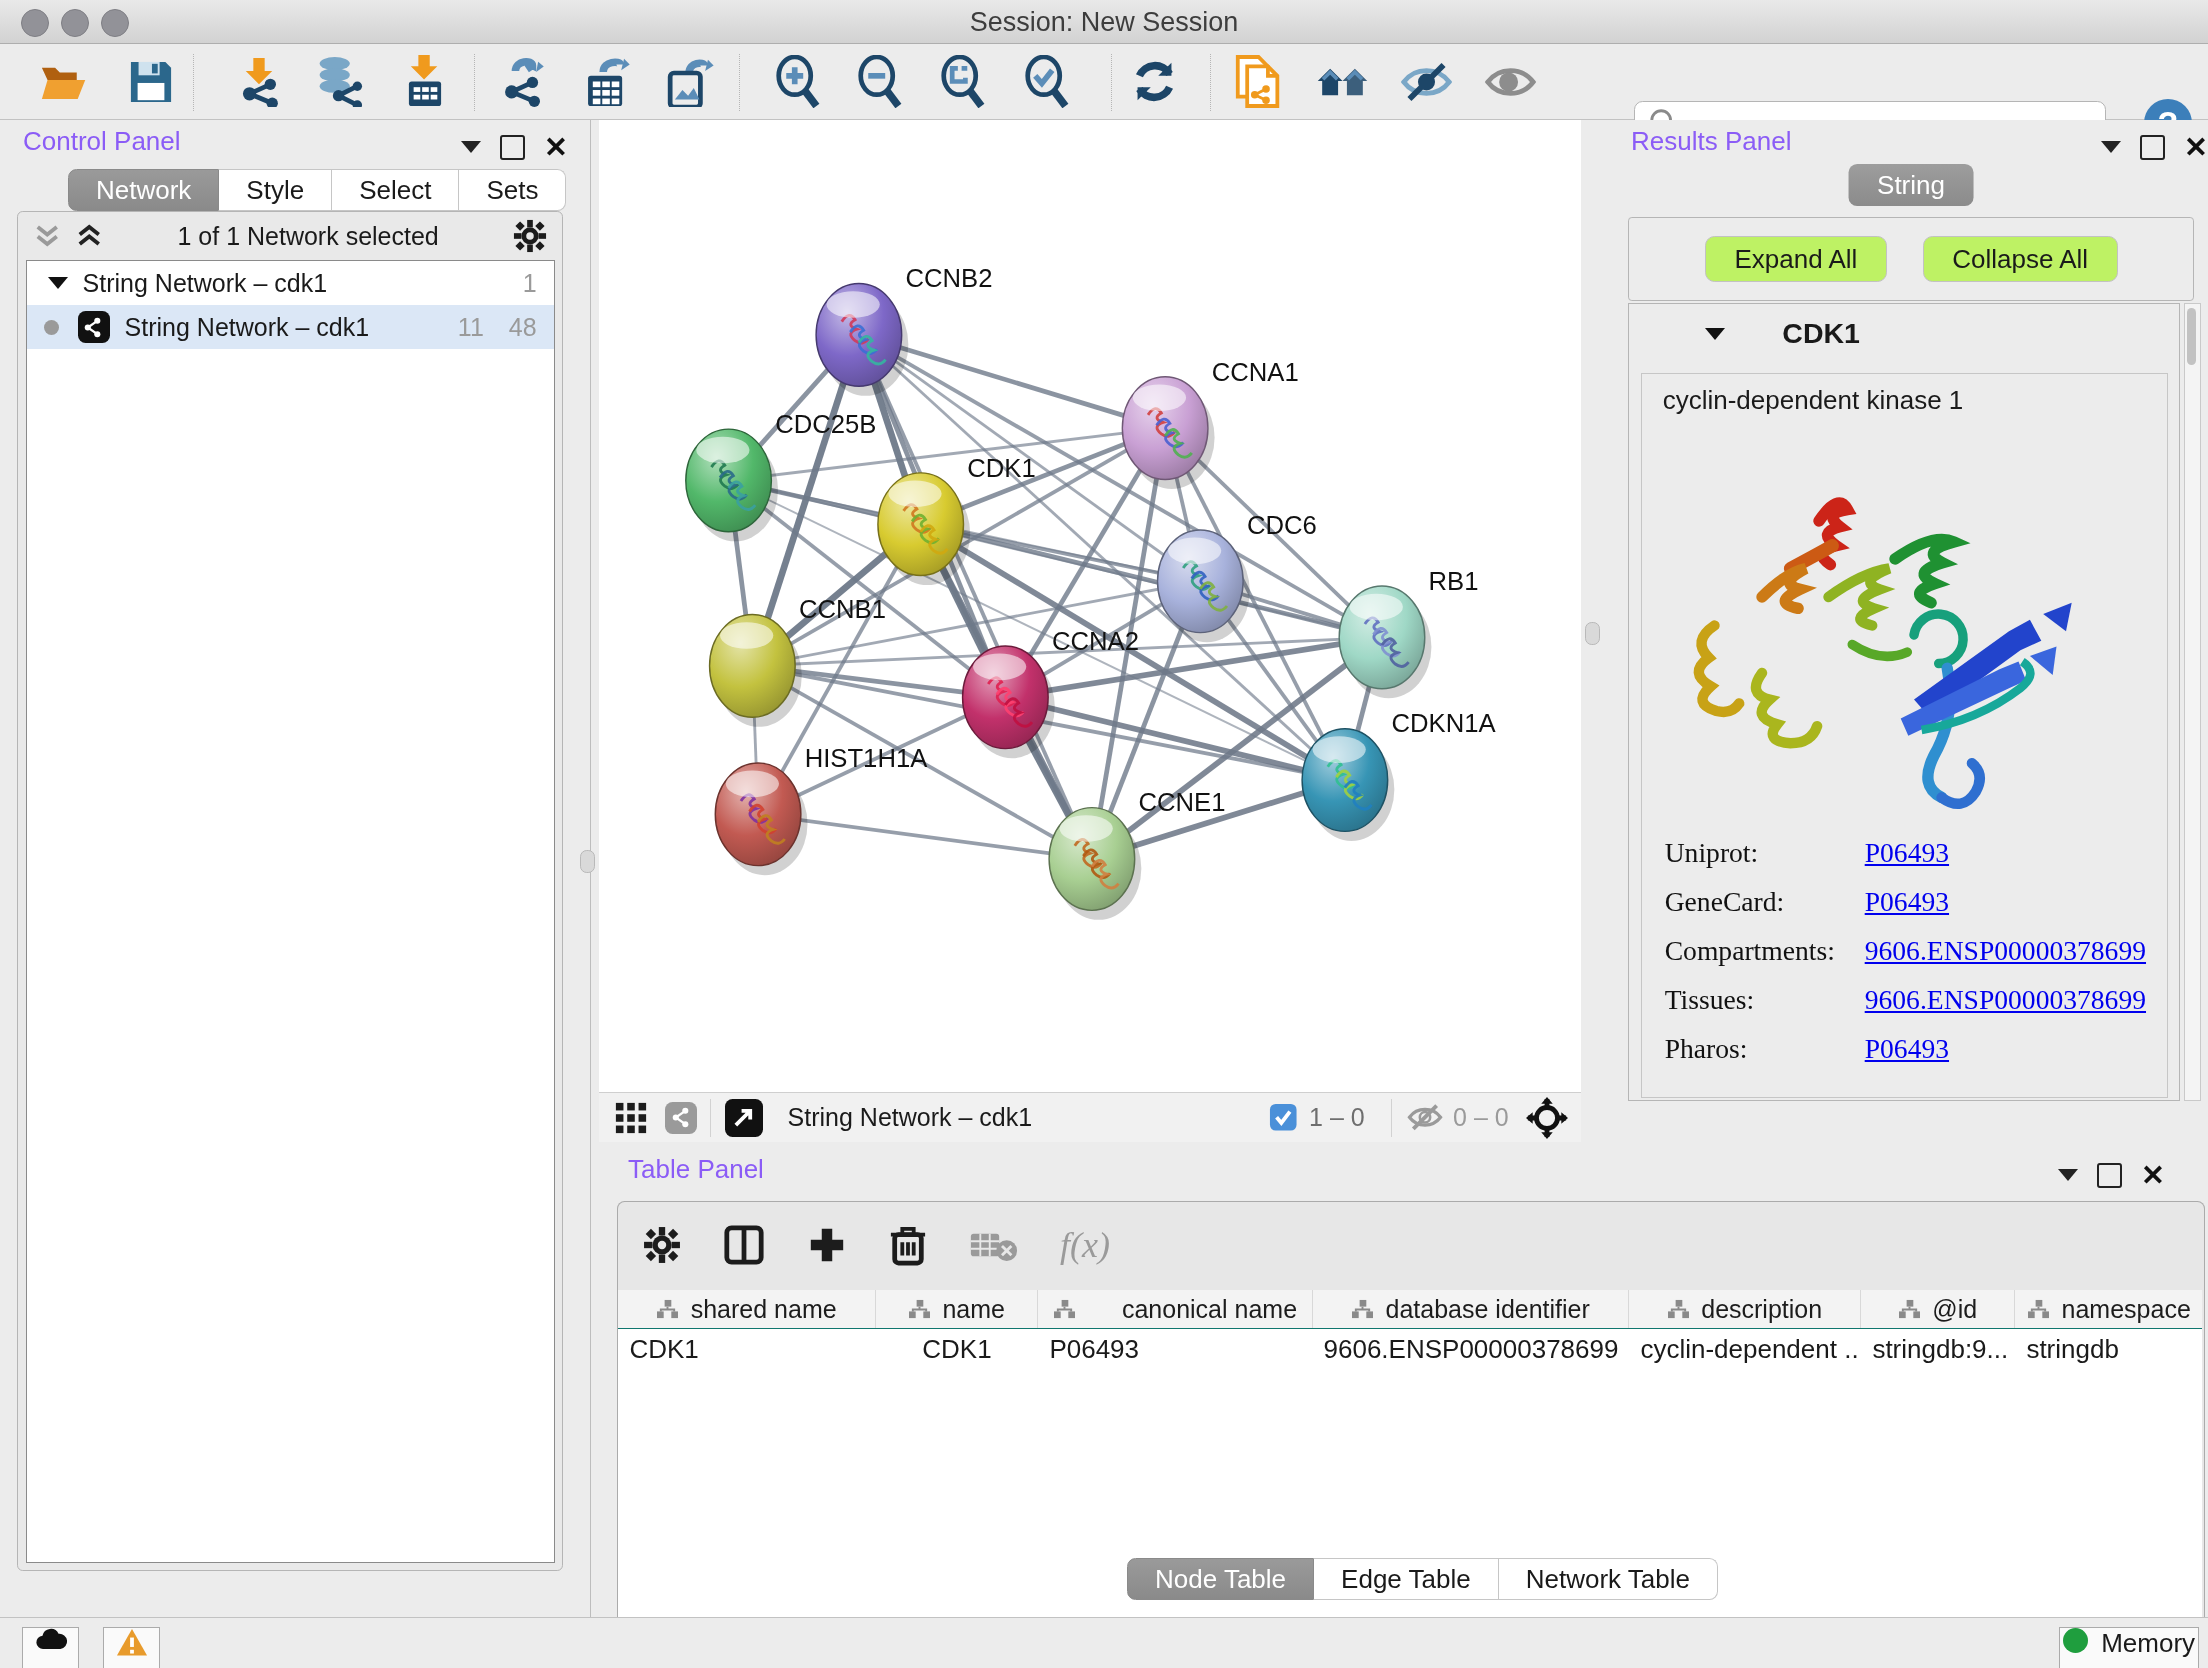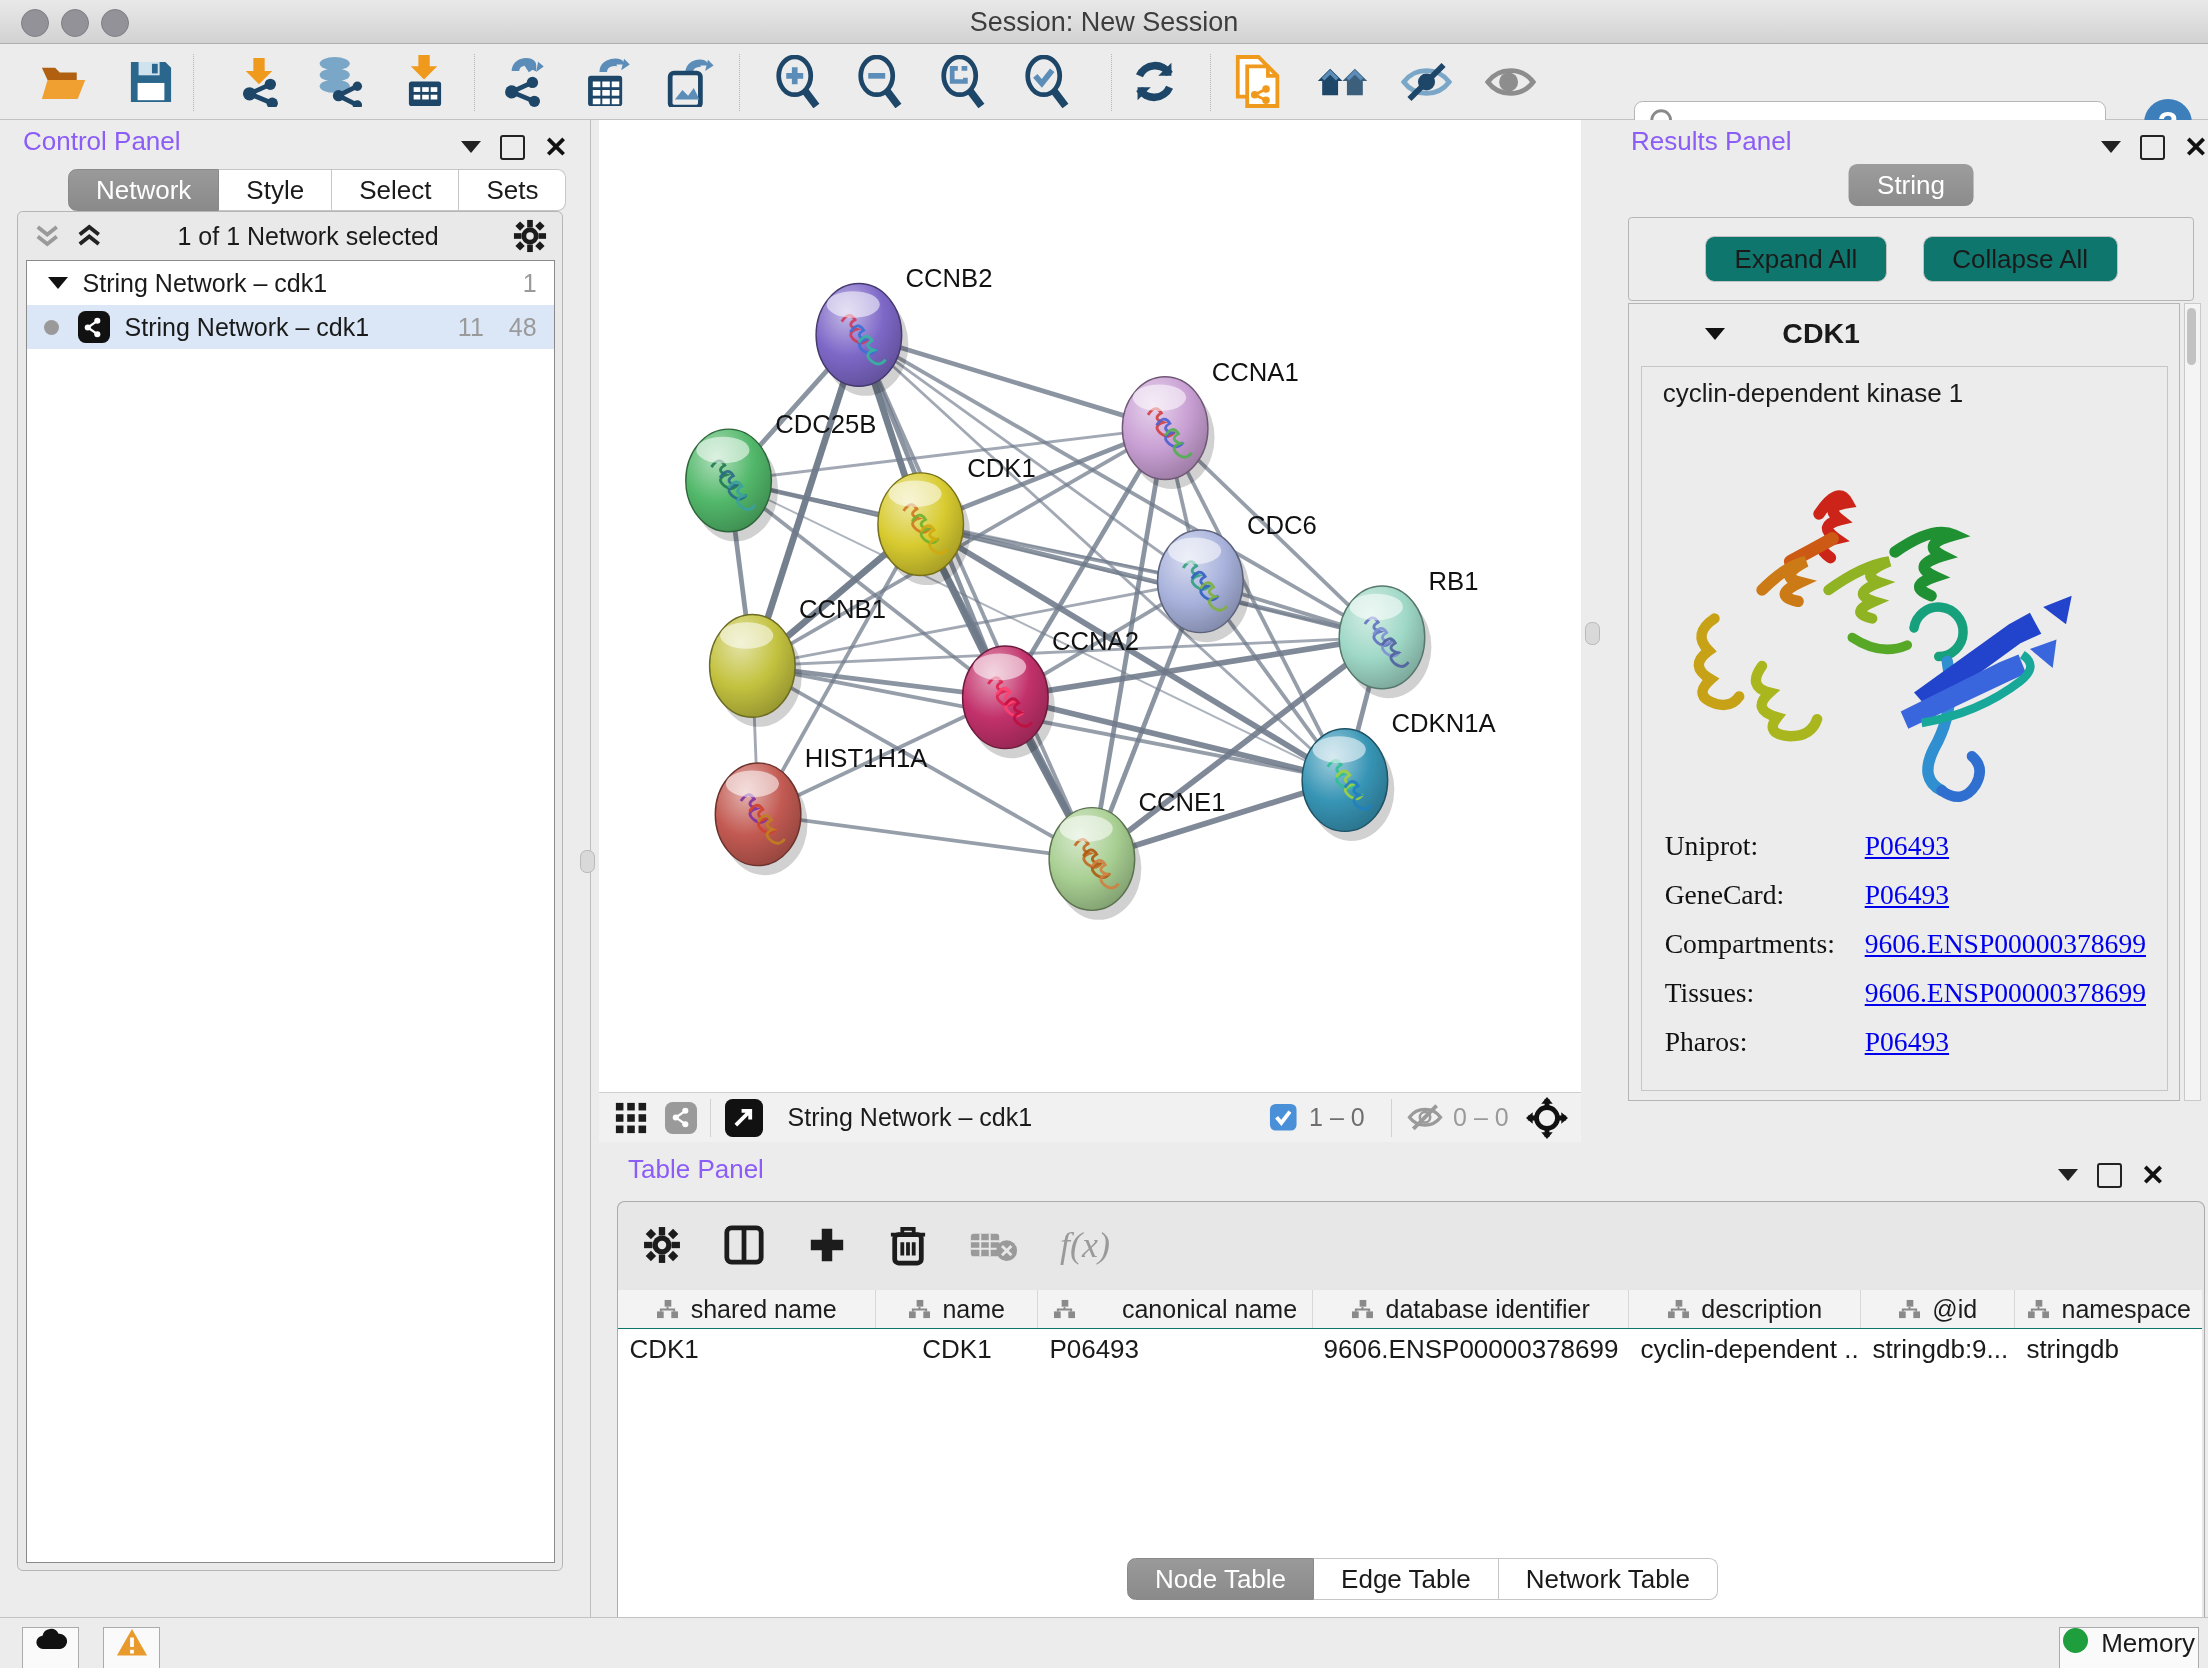--- a/index.html
+++ b/index.html
@@ -61,29 +61,29 @@
     background:#f1f1f1;border-top:1px solid #cfcfcf;display:flex;align-items:center;font-size:25px;}
   .nf-sep{width:0;height:38px;border-left:1px solid #d2d2d2;margin:0 13.3px;}
   .grip{position:absolute;width:13.3px;height:21px;border-radius:6.7px;background:#d9d9d9;border:1px solid #b9b9b9;}
   
   .results-panel{position:absolute;left:1614px;top:120px;width:594px;height:1026px;background:#ececec;}
   .rp-tab{position:absolute;left:50%;transform:translateX(-50%);top:44px;height:42px;
     background:linear-gradient(#9d9d9d,#8b8b8b);color:#fff;font-size:26px;border-radius:8.6px;
     display:flex;align-items:center;padding:0 28.5px;z-index:3;}
   .rp-box1{position:absolute;left:14.3px;top:97px;width:564px;height:82px;border:1px solid #b5b5b5;
     border-radius:3.8px;background:#ececec;display:flex;align-items:center;justify-content:center;gap:36px;}
-  .rp-btn{height:44px;background:#0f766e;border:1px solid #c2c2c2;border-radius:9.5px;
+  .rp-btn{height:44px;background:#bef264;border:1px solid #c2c2c2;border-radius:9.5px;
     font-size:26px;display:flex;align-items:center;padding:0 28.5px;}
   .rp-box2{position:absolute;left:14.3px;top:183px;width:550px;height:796px;border:1px solid #b5b5b5;
     background:#ececec;}
   .rp-scroll{position:absolute;left:570px;top:183px;width:15px;height:796px;background:#f4f4f4;
     border:1px solid #c9c9c9;}
   .rp-scroll .thumb{position:absolute;left:1.9px;top:3.8px;width:9.5px;height:57px;border-radius:4.8px;background:#c2c2c2;}
   .rp-sechead{position:absolute;left:0;top:0;width:100%;height:59px;display:flex;align-items:center;}
-  .rp-content{position:absolute;left:11.4px;top:62px;width:525px;height:723px;background:#ececec;
+  .rp-content{position:absolute;left:11.4px;top:69px;width:525px;height:723px;background:#ececec;
     border:1px solid #c6c6c6;}
   .xl{font-family:"Liberation Serif",serif;font-size:27.6px;color:#111;}
   .xl-row{display:flex;margin:12px 0 17px 23px;}
   .xl-label{width:200px;}
   .xl-link{color:#0000ee;text-decoration:underline;}
   
   .table-panel{position:absolute;left:591px;top:1146px;width:1618px;height:471px;background:#ececec;}
   .tp-box{position:absolute;left:26px;top:55px;width:1586px;height:530px;background:#e7e7e7;
     border:1px solid #ababab;border-bottom:2.9px solid #8f8f8f;border-radius:7.6px 7.6px 0 0;}
   .tp-toolbar{position:absolute;left:0;top:0;width:100%;height:86px;display:flex;align-items:center;gap:42px;padding-left:25px;box-sizing:border-box;}

